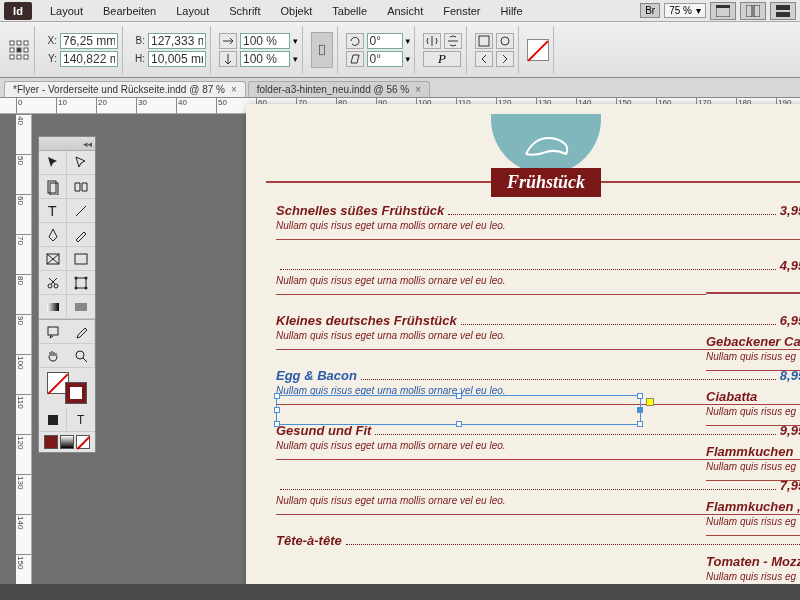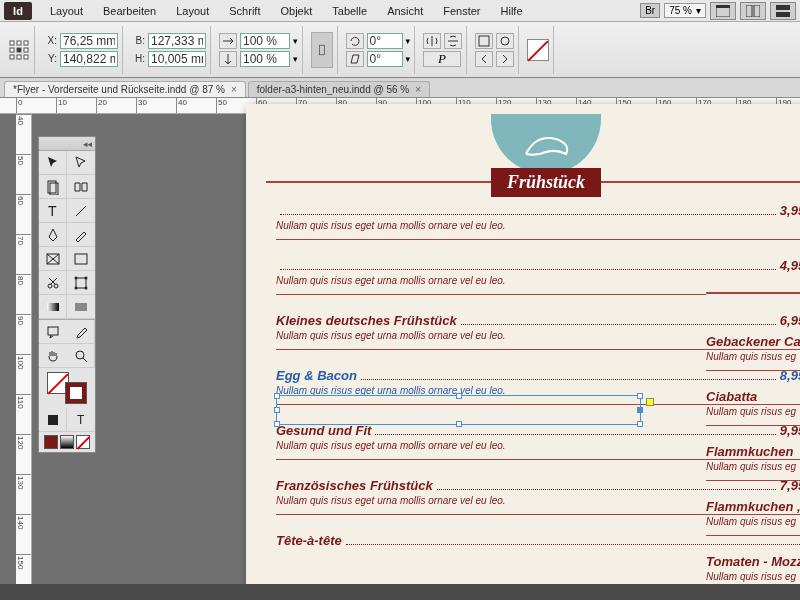--- a/index.html
+++ b/index.html
@@ -314,20 +314,21 @@
           <svg viewBox="0 0 60 40">
               <path d="M10 30 Q20 10 40 15 Q55 20 50 30 Q40 25 30 28 Q20 32 10 30" fill="none" stroke="#fff" stroke-width="2"></path>
             </svg>
         </div>
         <div class="header-ribbon">Frühstück</div>
         <hr class="header-rule">
       </div>
       <div class="menu-list" id="menuList">
           <div class="menu-row">
             <div class="menu-title-line">
+              <span>Schnelles süßes Frühstück </span>
               <span class="menu-dots"></span>
               <span class="menu-price"> 3,95 €</span>
             </div>
             <div class="menu-desc">Nullam quis risus eget urna mollis ornare vel eu leo.</div>
             <hr class="menu-rule">
           </div>
           <div class="menu-row">
             <div class="menu-title-line">
               <span class="menu-dots"></span>
               <span class="menu-price"> 4,95 €</span>
@@ -357,21 +358,20 @@
             <div class="menu-title-line">
               <span>Gesund und Fit </span>
               <span class="menu-dots"></span>
               <span class="menu-price"> 9,95 €</span>
             </div>
             <div class="menu-desc">Nullam quis risus eget urna mollis ornare vel eu leo.</div>
             <hr class="menu-rule">
           </div>
           <div class="menu-row">
             <div class="menu-title-line">
-              <span>Französisches Frühstück </span>
               <span class="menu-dots"></span>
               <span class="menu-price"> 7,95 €</span>
             </div>
             <div class="menu-desc">Nullam quis risus eget urna mollis ornare vel eu leo.</div>
             <hr class="menu-rule">
           </div>
           <div class="menu-row">
             <div class="menu-title-line">
               <span>Tête-à-tête </span>
               <span class="menu-dots"></span>

